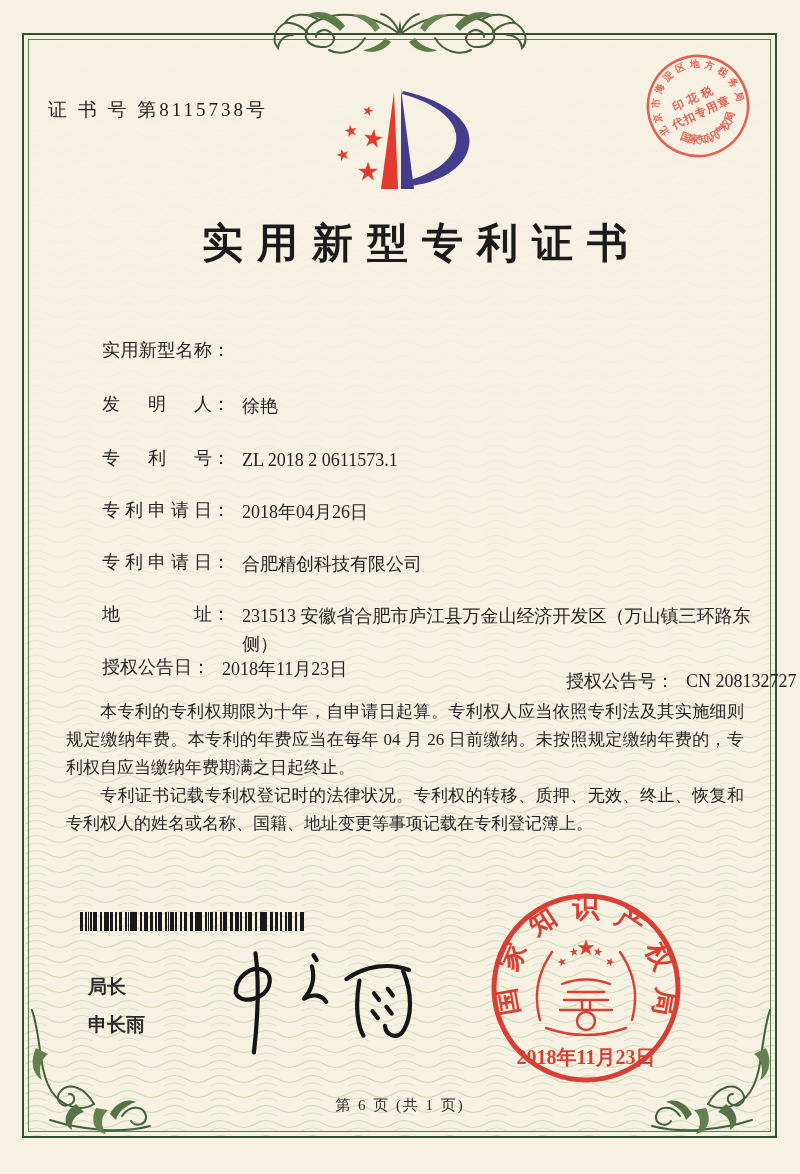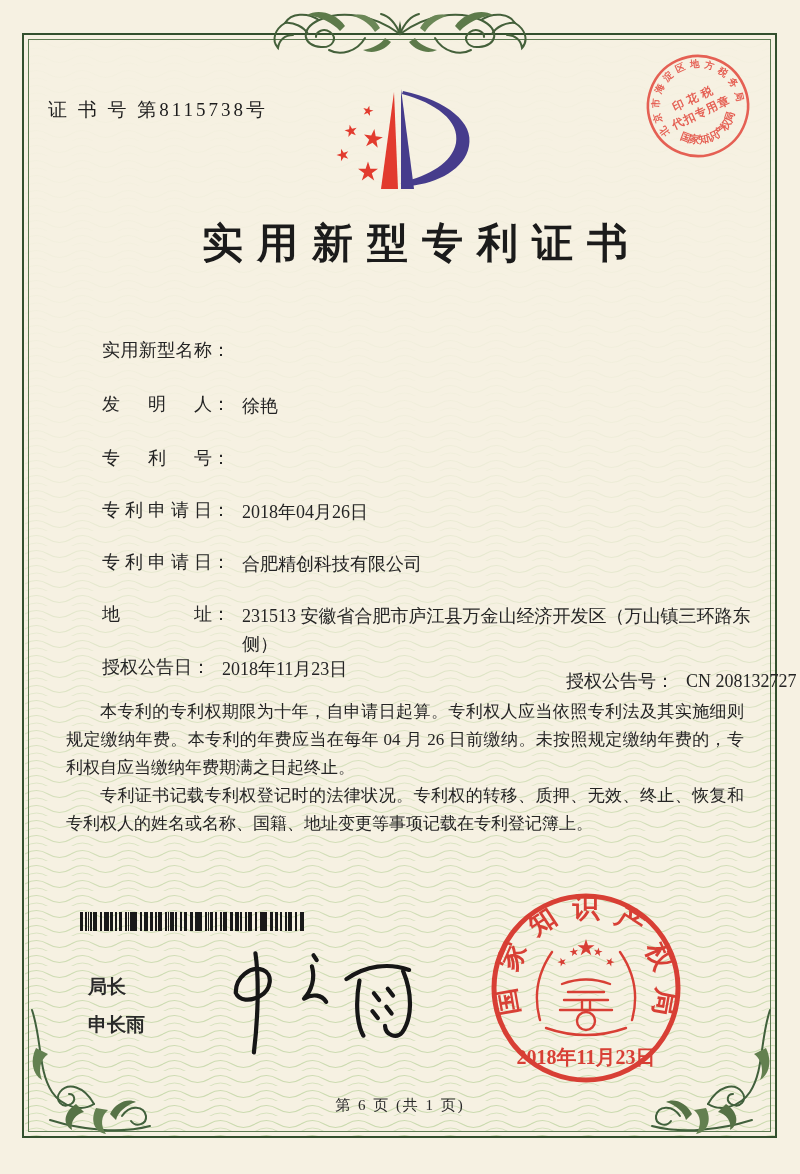--- a/index.html
+++ b/index.html
@@ -133,20 +133,21 @@
       <span class="fcolon">：</span>
   </div>
   <div class="frow" style="top:392px">
     <span class="flabel">发明人</span>
       <span class="fcolon">：</span>
       <span class="fvalue">徐艳</span>
   </div>
   <div class="frow" style="top:446px">
     <span class="flabel">专利号</span>
       <span class="fcolon">：</span>
+      <span class="fvalue">ZL 2018 2 0611573.1</span>
   </div>
   <div class="frow" style="top:498px">
     <span class="flabel">专利申请日</span>
       <span class="fcolon">：</span>
       <span class="fvalue">2018年04月26日</span>
   </div>
   <div class="frow" style="top:550px">
     <span class="flabel">专利申请日</span>
       <span class="fcolon">：</span>
       <span class="fvalue">合肥精创科技有限公司</span>

